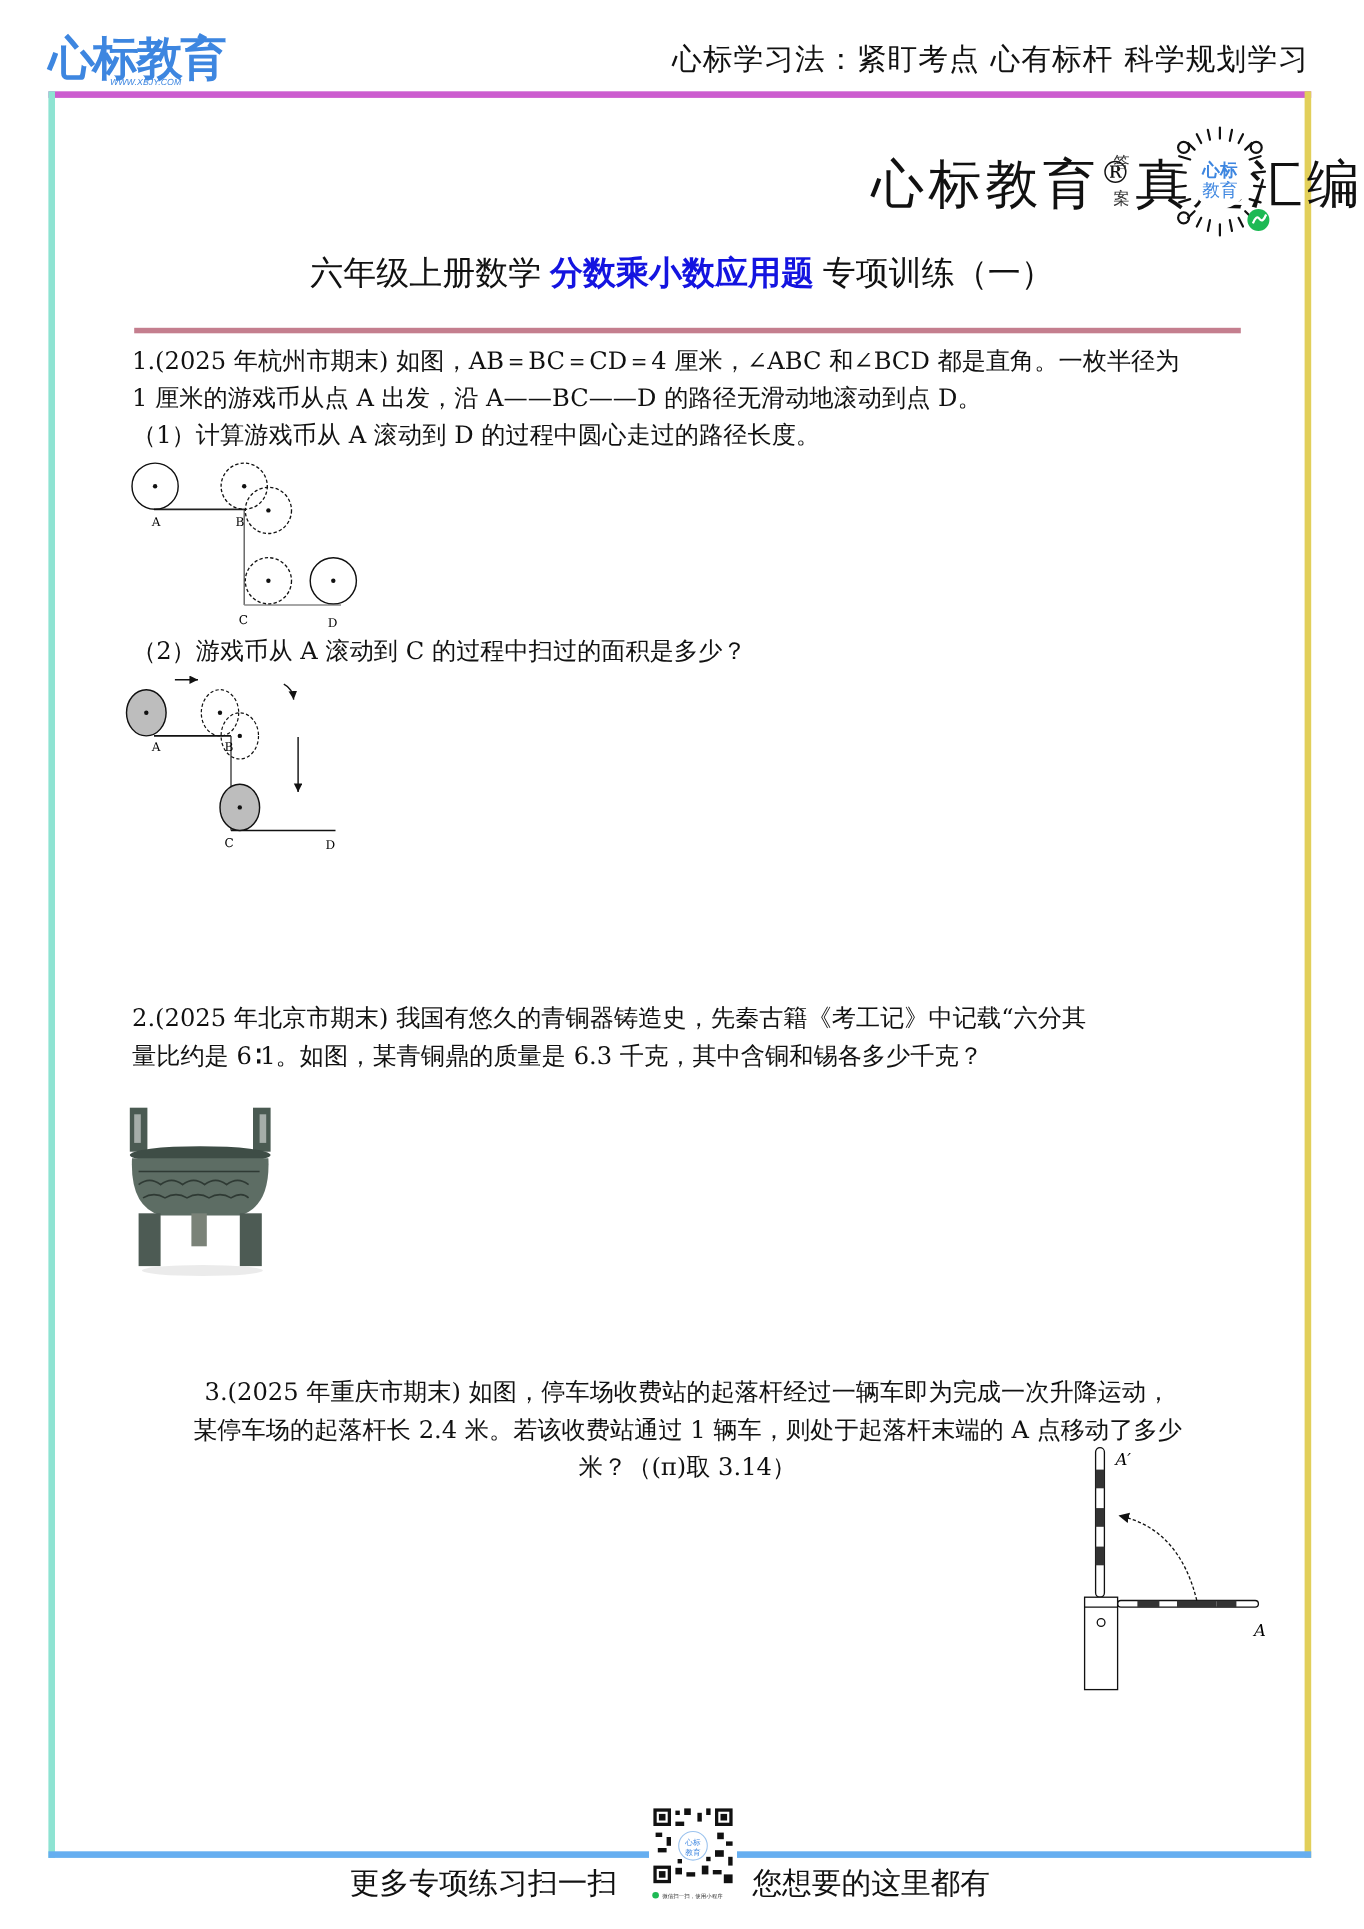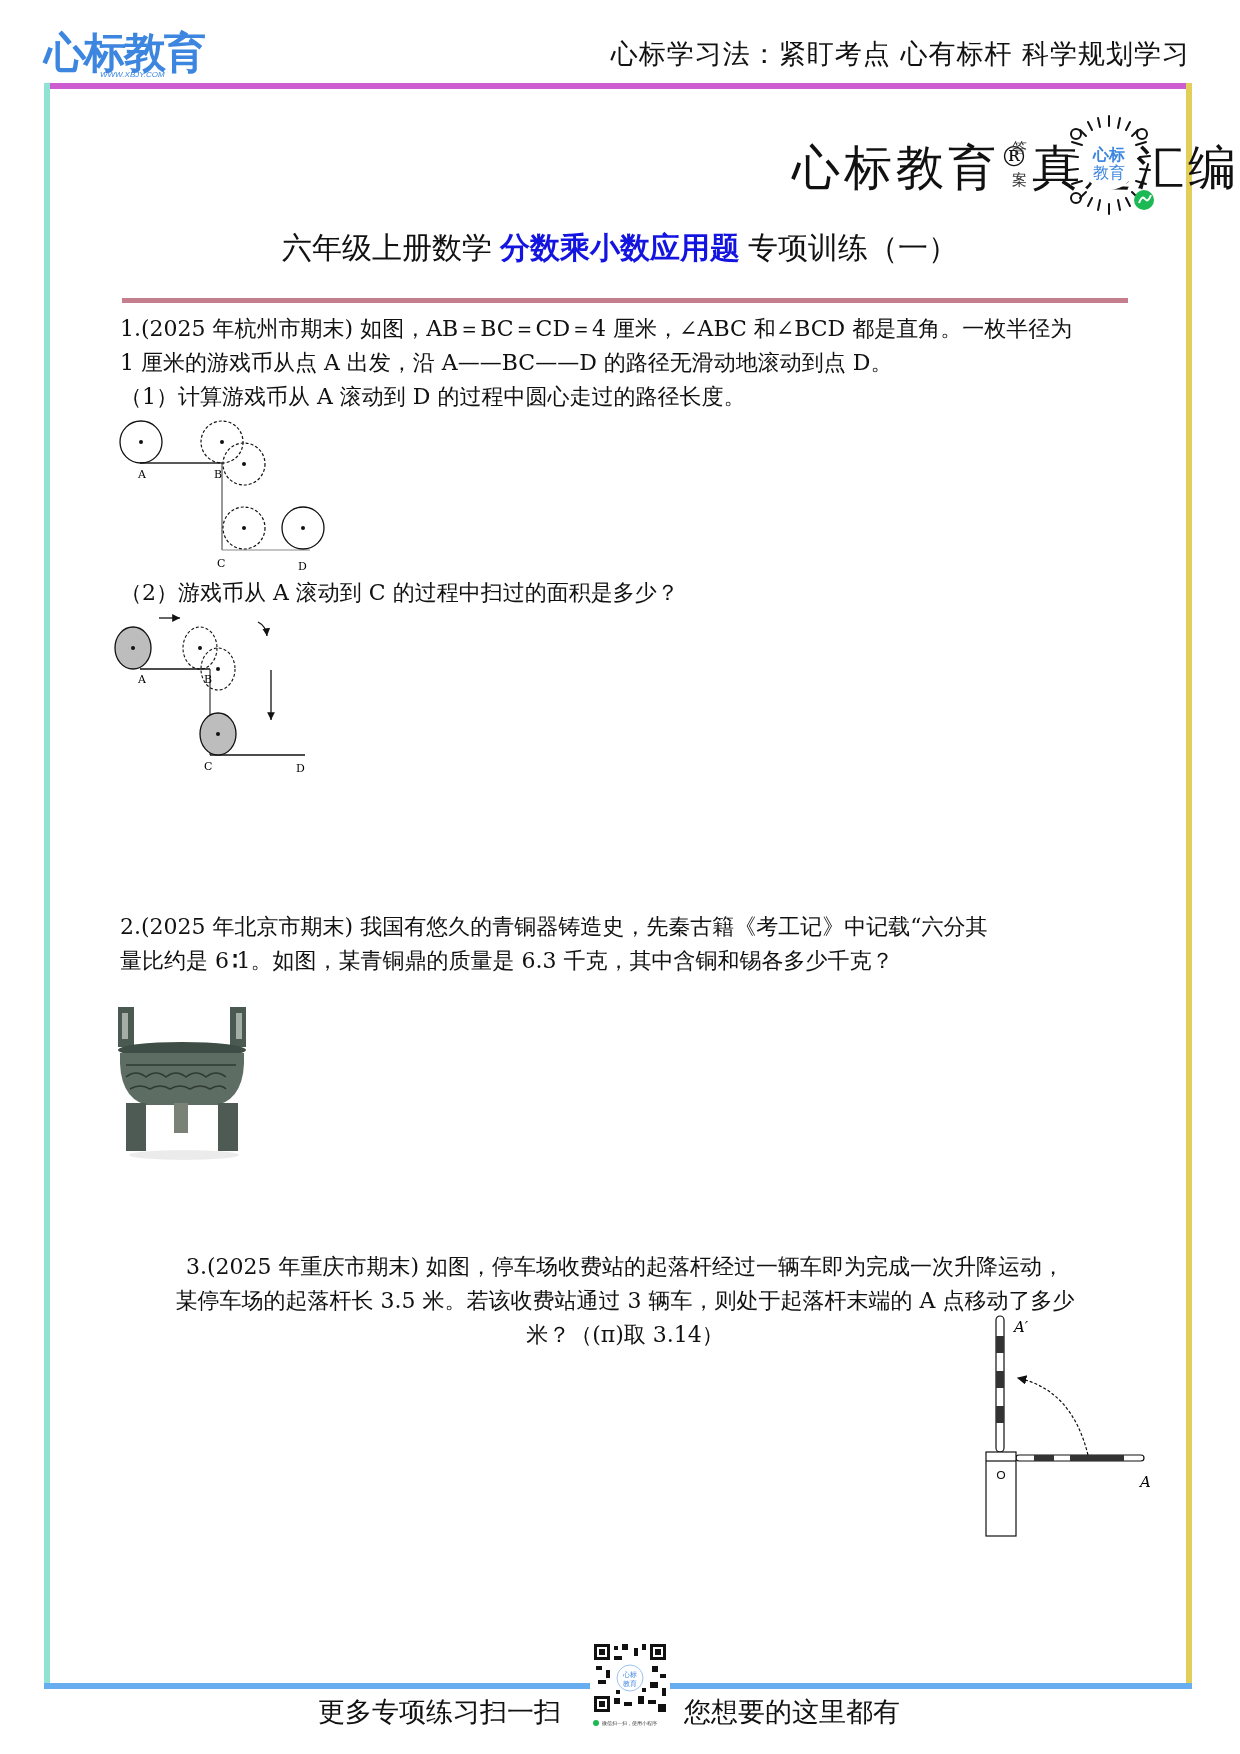--- a/index.html
+++ b/index.html
@@ -169,21 +169,21 @@
     <path d="M14 84 q10 -6 20 0 q10 -6 20 0 q10 -6 20 0 q10 -6 20 0 q10 -6 16 0"></path>
   </g>
   <rect x="10" y="98" width="20" height="48" fill="#4d5b54"></rect>
   <rect x="102" y="98" width="20" height="48" fill="#4d5b54"></rect>
   <rect x="58" y="98" width="14" height="30" fill="#7a8278"></rect>
   <ellipse cx="68" cy="150" rx="55" ry="5" fill="#ddd" opacity="0.6"></ellipse>
 </svg>
 
 <div class="abs q" style="top:1250px;text-align:center;">
   <p>3.(2025 年重庆市期末) 如图，停车场收费站的起落杆经过一辆车即为完成一次升降运动，</p>
-  <p>某停车场的起落杆长 3.5 米。若该收费站通过 3 辆车，则处于起落杆末端的 A 点移动了多少</p>
+  <p>某停车场的起落杆长 2.4 米。若该收费站通过 1 辆车，则处于起落杆末端的 A 点移动了多少</p>
   <p style="">米？（(π)取 3.14）</p>
 </div>
 
 <svg class="abs" style="left:960px; top:1310px;" width="190" height="230">
   <defs>
       <marker id="ah2" markerWidth="10" markerHeight="10" refX="7" refY="4" orient="auto">
         <path d="M0,0 L8,4 L0,8 z" fill="#111"></path>
       </marker>
     </defs>
 

